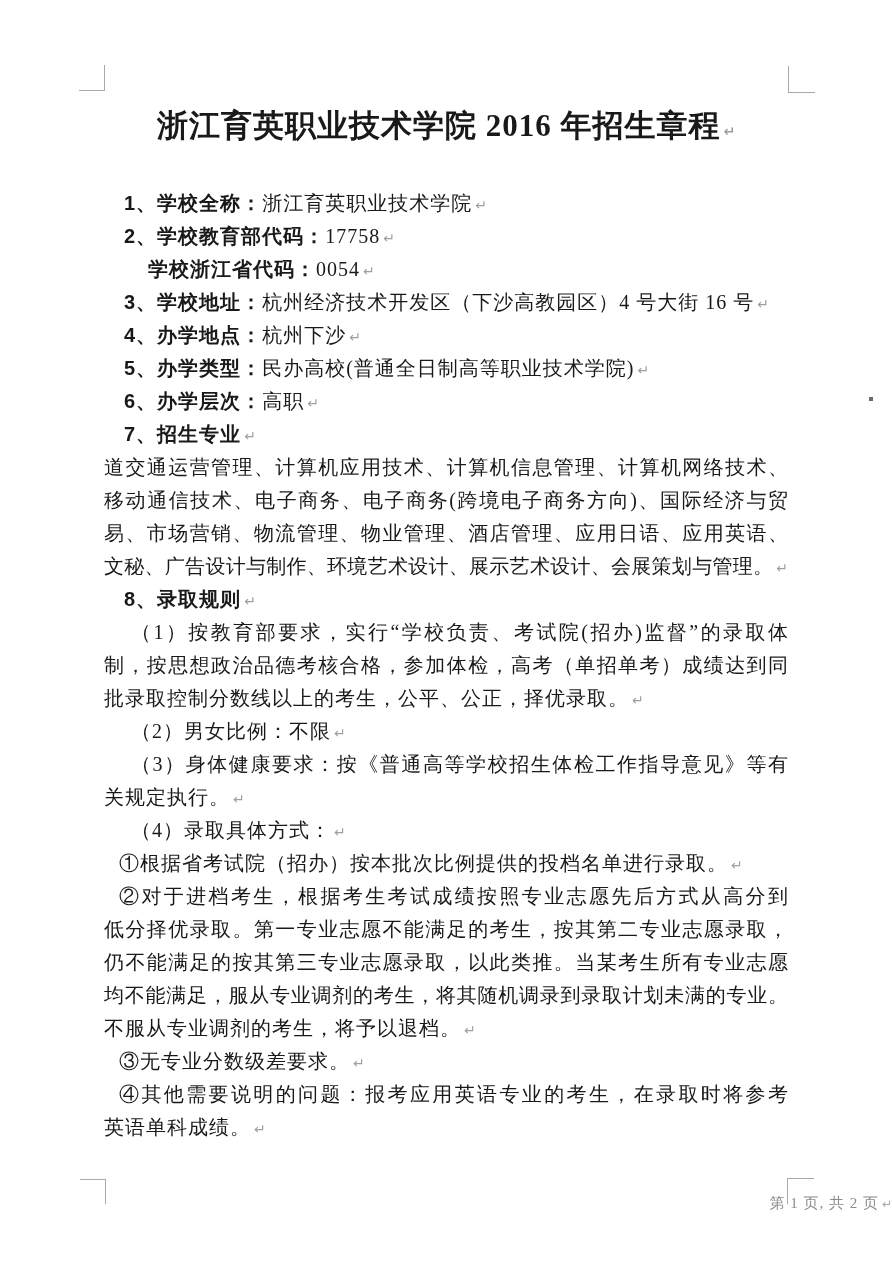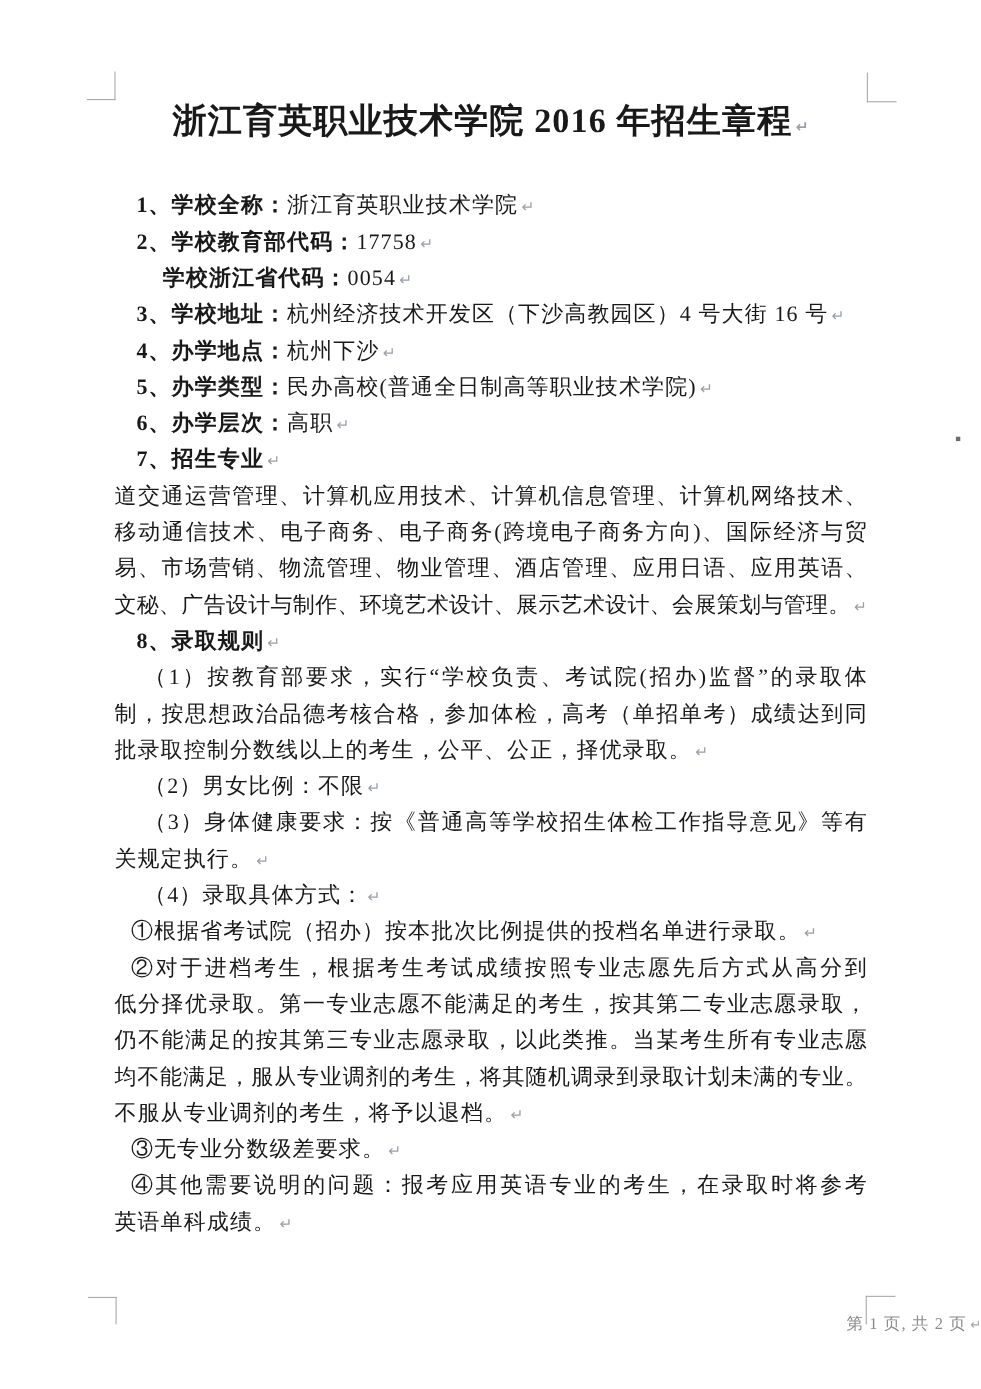--- a/index.html
+++ b/index.html
@@ -11,21 +11,21 @@
     color: #191919;
     overflow: hidden;
   }
   
   .crop { position: absolute; }
   .crop.tl { left: 79px;  top: 65px;    width: 25px; height: 25px; border-right: 1px solid #a9a9a9; border-bottom: 1px solid #a9a9a9; }
   .crop.tr { left: 788px; top: 66px;    width: 26px; height: 26px; border-left: 1px solid #a9a9a9; border-bottom: 1px solid #a9a9a9; }
   .crop.bl { left: 80px;  top: 1179px;  width: 25px; height: 24px; border-right: 1px solid #a9a9a9; border-top: 1px solid #a9a9a9; }
   .crop.br { left: 787px; top: 1178px;  width: 26px; height: 25px; border-left: 1px solid #a9a9a9; border-top: 1px solid #a9a9a9; }
 
-  .content { position: absolute; left: 104px; top: 84px; width: 684px; }
+  .content { position: absolute; left: 104px; top: 100px; width: 684px; }
 
   .doc-title {
     margin-top: 4px;
     height: 44px; line-height: 44px;
     text-align: center;
     font-size: 31px; font-weight: bold;
     letter-spacing: 1px;
     white-space: nowrap;
   }
 
@@ -43,21 +43,21 @@
     white-space: normal;
     word-break: break-all;
     text-align: justify;
     text-align-last: justify;
   }
   .ind-item { text-indent: 20px; }   
   .ind-cont { text-indent: 44px; }   
   .ind-para { text-indent: 27px; }   
   .ind-circ { text-indent: 15px; }   
 
-  .b { font-weight: bold; font-family: Liberation Serif, serif; }
+  .b { font-weight: bold; font-family: Liberation Sans, sans-serif; }
 
   .pmark {
     color: #9aa0a8;
     font-size: 14px;
     font-family: "DejaVu Sans", sans-serif;
     letter-spacing: 0;
     margin-left: 3px;
   }
 
   .footer {

